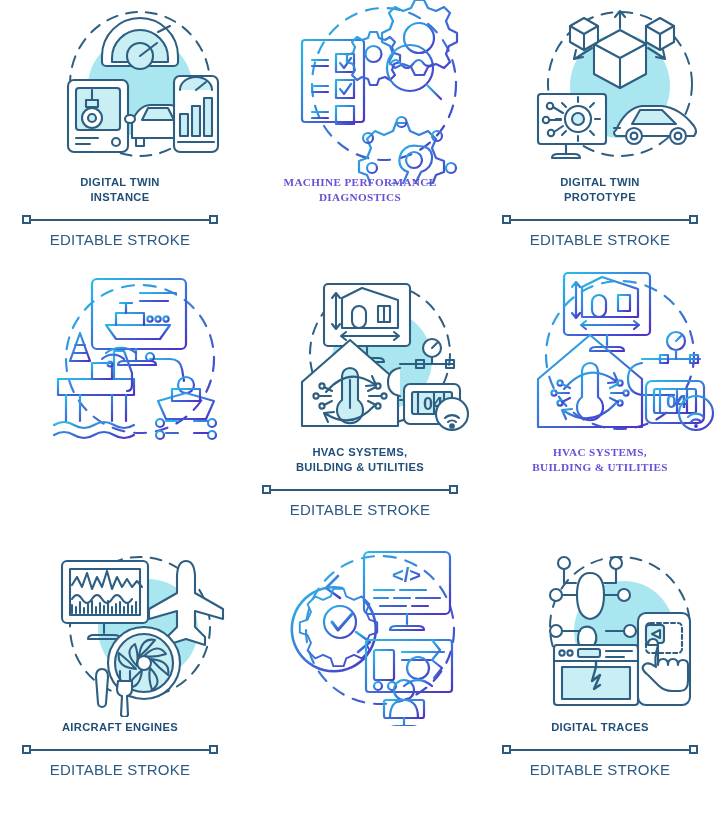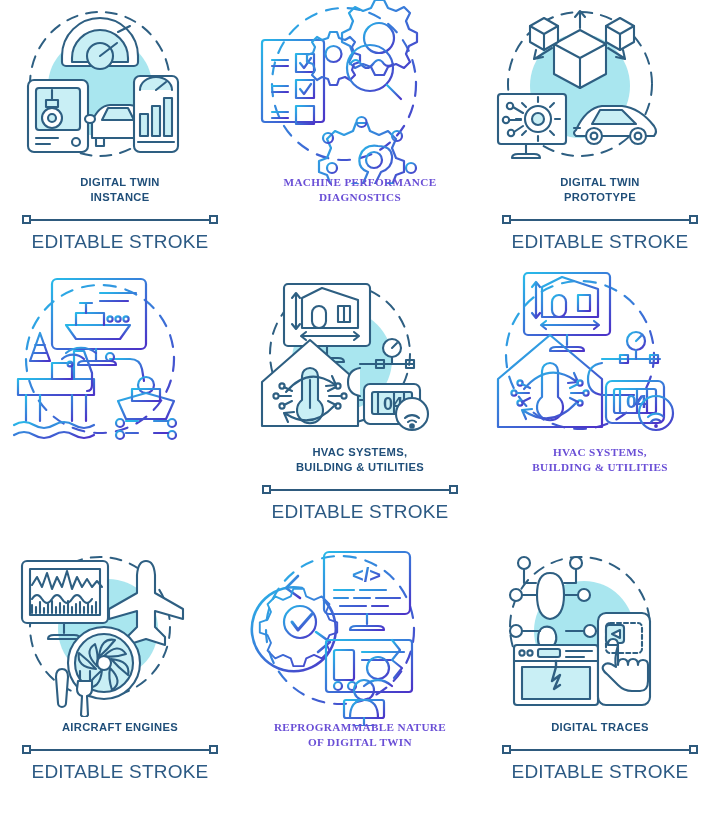--- a/index.html
+++ b/index.html
@@ -22,21 +22,21 @@
     flex-direction:column;
     align-items:center;
   }
 
   
   .art{
     width:100%;
     height:175px;
     display:flex;
     align-items:center;
-    justify-content:flex-start;
+    justify-content:flex-end;
   }
   .art svg{display:block;}
 
   
   .caption{
     text-align:center;
     font-weight:bold;
     font-size:11.2px;
     letter-spacing:.35px;
     line-height:1.32;
@@ -65,21 +65,21 @@
   }
   .ruler .node{
     width:9px;height:9px;
     border:2px solid #2e5a7d;
     background:#ffffff;
     position:relative;z-index:2;
     box-sizing:border-box;
   }
   .stroke-label{
     margin-top:5px;
-    font-size:19px;
+    font-size:15px;
     letter-spacing:.2px;
     color:#2c5a84;
     text-transform:uppercase;
   }
 </style>
 </head>
 <body>
 
 <div class="sheet">
 
@@ -474,24 +474,20 @@
           <circle cx="98" cy="146" r="4"></circle>
           <circle cx="112" cy="146" r="4"></circle>
 
           <circle cx="124" cy="150" r="10"></circle>
           <path d="M110 178 q0 -18 14 -18 t14 18 z"></path>
           <rect x="104" y="160" width="40" height="18" rx="2"></rect>
           <path d="M124 178 v8 M110 190 h28 q0 -4 -6 -4 h-16 q-6 0 -6 4 z"></path>
         </g>
       </svg>
     </div>
-    <div class="caption grad">
-      <div>REPROGRAMMABLE NATURE</div>
-      <div>OF DIGITAL TWIN</div>
-    </div>
   </div>
 
   <div class="cell">
     <div class="art">
       <svg width="200" height="168" viewBox="0 0 200 168">
         <g fill="none" stroke="#2e5f82" stroke-width="2.1" stroke-linecap="round" stroke-linejoin="round">
           <ellipse cx="104" cy="82" rx="50" ry="50" fill="#a9e6ef" stroke="none"></ellipse>
           <ellipse cx="100" cy="78" rx="70" ry="70" stroke="#2e5f82" stroke-width="2" stroke-dasharray="11 9" fill="none"></ellipse>
 
           <path d="M70 24 q14 0 14 22 t-14 24 q-13 -2 -13 -24 t13 -22 z" fill="#fff"></path>

